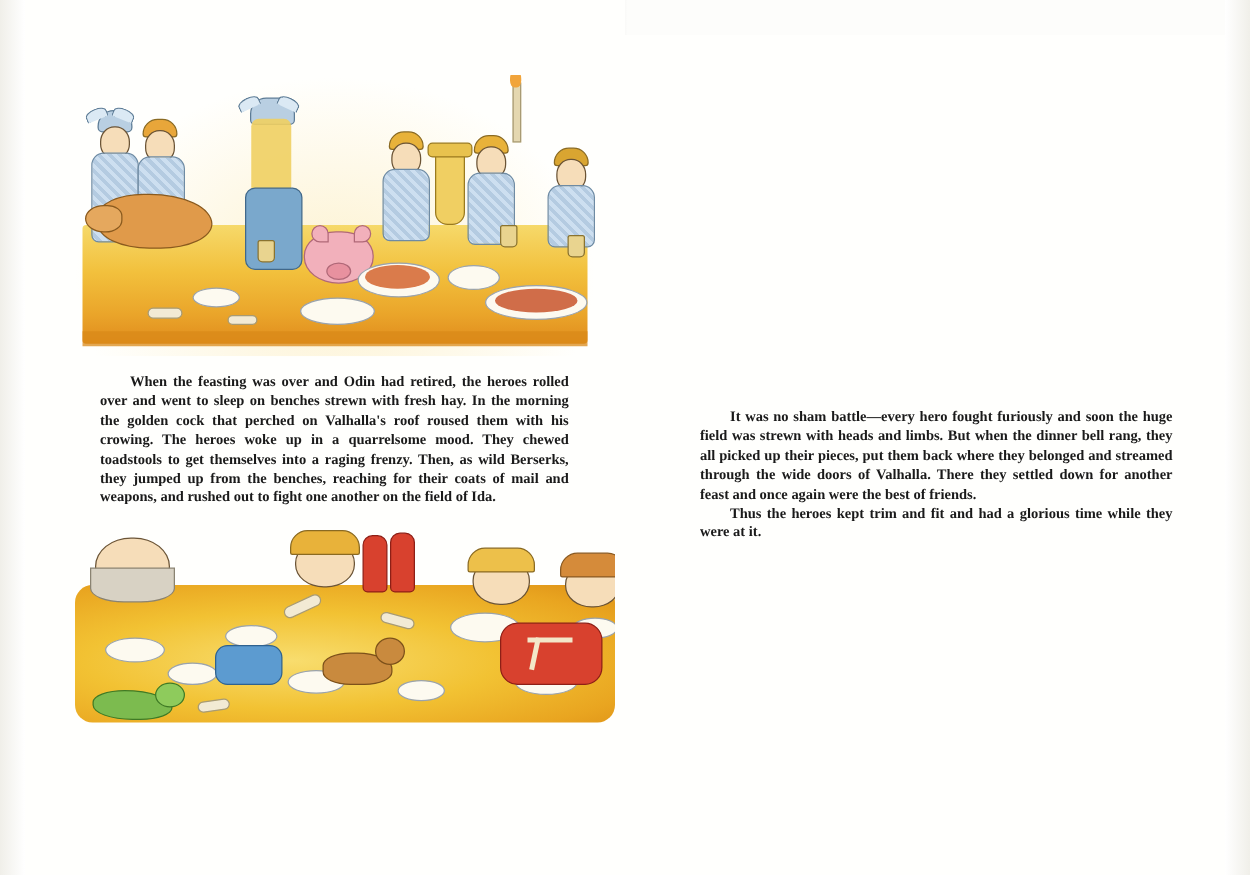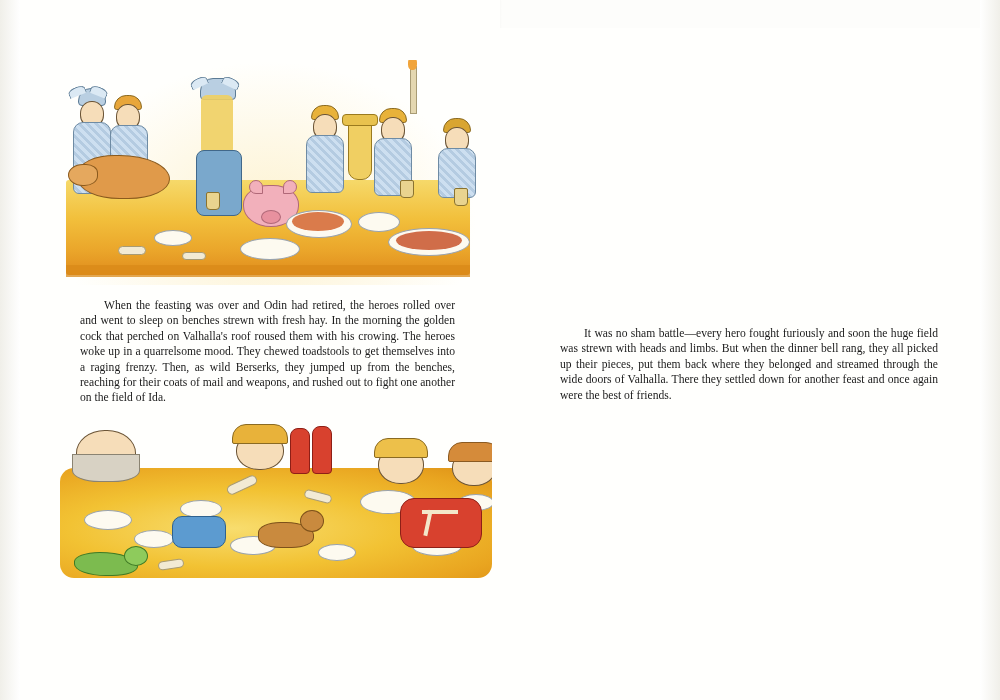--- a/index.html
+++ b/index.html
@@ -44,20 +44,21 @@
     position: absolute; right: 0; top: 0; width: 20px; height: 700px;
     background: linear-gradient(to left, #f0efe9, #ffffff);
   }
 
   .text-block {
     position: absolute;
     font-size: 11.6px;
     line-height: 15.4px;
     text-align: justify;
     color: #1a1a1a;
+    font-weight: bold;
   }
   .text-block p { margin: 0; text-indent: 24px; }
 
   
   .illo {
     position: absolute;
     overflow: hidden;
   }
   .wash {
     position: absolute;
@@ -251,16 +252,17 @@
       <div class="bone" style="left:166px; top:62px; width:30px; height:8px; transform:rotate(-25deg);"></div>
       <div class="bone" style="left:244px; top:74px; width:26px; height:7px; transform:rotate(15deg);"></div>
       <div class="bone" style="left:98px; top:142px; width:24px; height:7px; transform:rotate(-8deg);"></div>
     </div>
   </div>
 
   <div class="page page-right">
 
     <div class="text-block" style="left:60px; top:298px; width:378px;">
       <p>It was no sham battle—every hero fought furiously and soon the huge field was strewn with heads and limbs. But when the dinner bell rang, they all picked up their pieces, put them back where they belonged and streamed through the wide doors of Valhalla. There they settled down for another feast and once again were the best of friends.</p>
+      <p>Thus the heroes kept trim and fit and had a glorious time while they were at it.</p>
     </div>
 
   </div>
 </div>
 
 </body></html>

